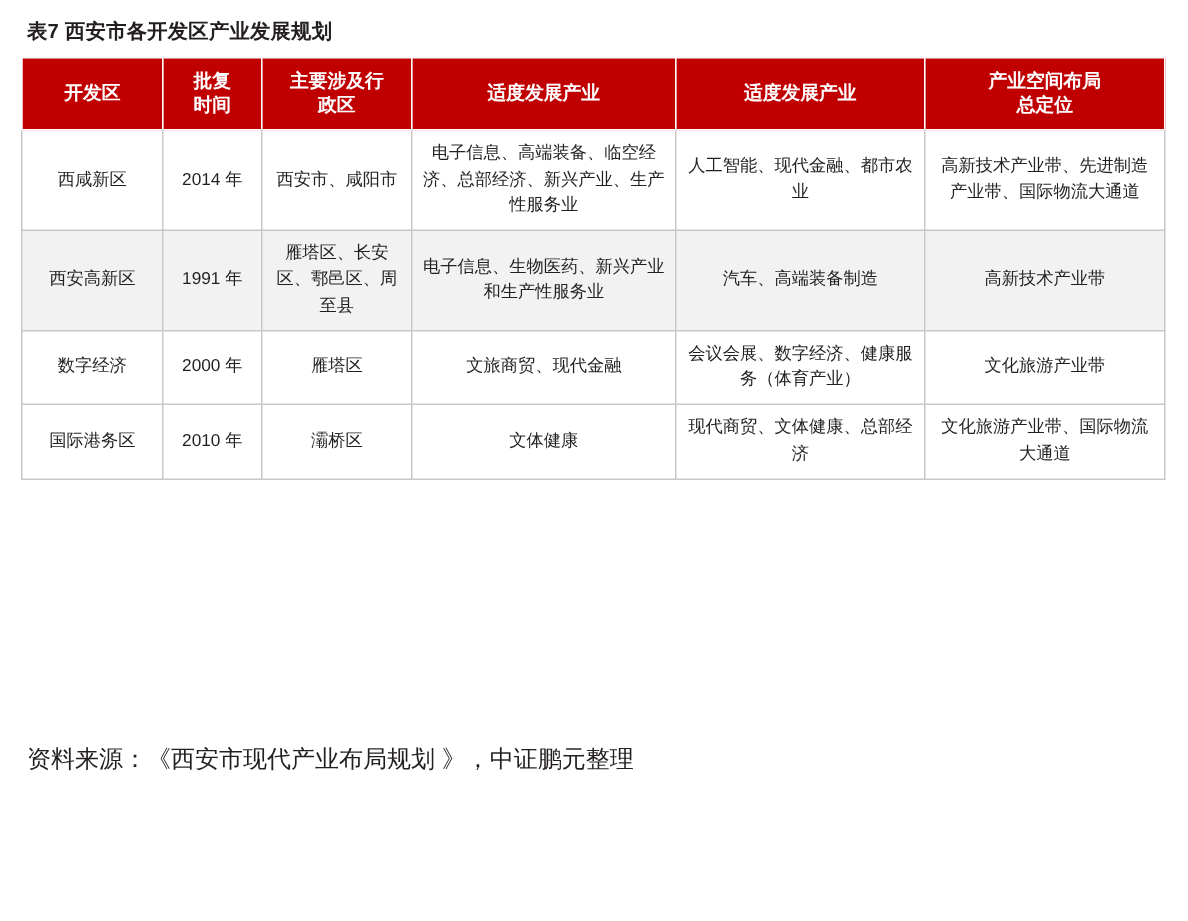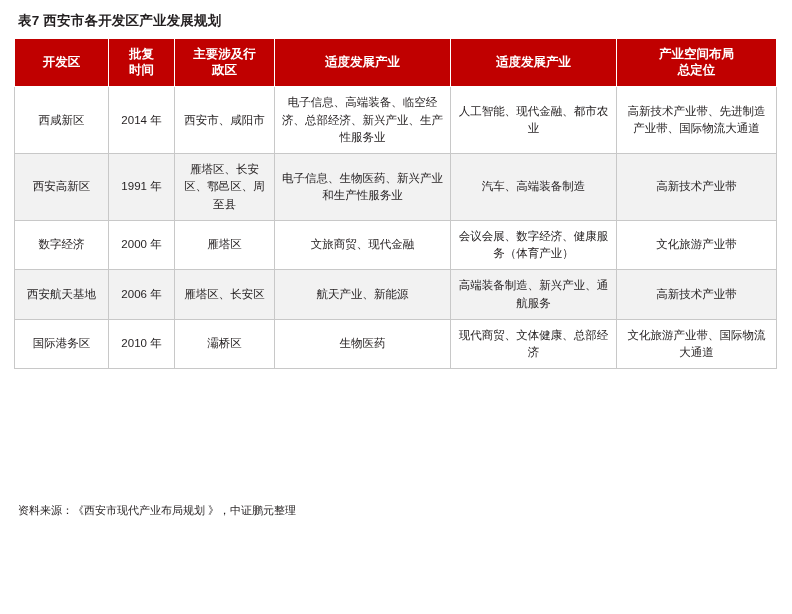--- a/index.html
+++ b/index.html
@@ -64,21 +64,21 @@
   .c0 { width: 94px; }
   .c1 { width: 66px; }
   .c2 { width: 100px; }
   .c3 { width: 176px; }
   .c4 { width: 166px; }
   .c5 { width: 160px; }
   .source {
     position: absolute;
     left: 18px;
     bottom: 10px;
-    font-size: 11px;
+    font-size: 16px;
     color: #231f20;
     line-height: 1.4;
   }
 </style>
 </head>
 <body>
 
 <div class="page">
 
   <div class="title">表7 西安市各开发区产业发展规划</div>
@@ -120,33 +120,25 @@
         <td>高新技术产业带</td>
       </tr>
       <tr class="norm">
         <td>数字经济</td>
         <td>2000 年</td>
         <td>雁塔区</td>
         <td>文旅商贸、现代金融</td>
         <td>会议会展、数字经济、健康服务（体育产业）</td>
         <td>文化旅游产业带</td>
       </tr>
-      <tr class="alt">
-        <td>西安航天基地</td>
-        <td>2006 年</td>
-        <td>雁塔区、长安区</td>
-        <td>航天产业、新能源</td>
-        <td>高端装备制造、新兴产业、通航服务</td>
-        <td>高新技术产业带</td>
-      </tr>
       <tr class="norm">
         <td>国际港务区</td>
         <td>2010 年</td>
         <td>灞桥区</td>
-        <td>生物医药</td>
+        <td>文体健康</td>
         <td>现代商贸、文体健康、总部经济</td>
         <td>文化旅游产业带、国际物流大通道</td>
       </tr>
     </tbody>
   </table>
 
   <div class="source">资料来源：《西安市现代产业布局规划 》，中证鹏元整理</div>
 
 </div>
 

